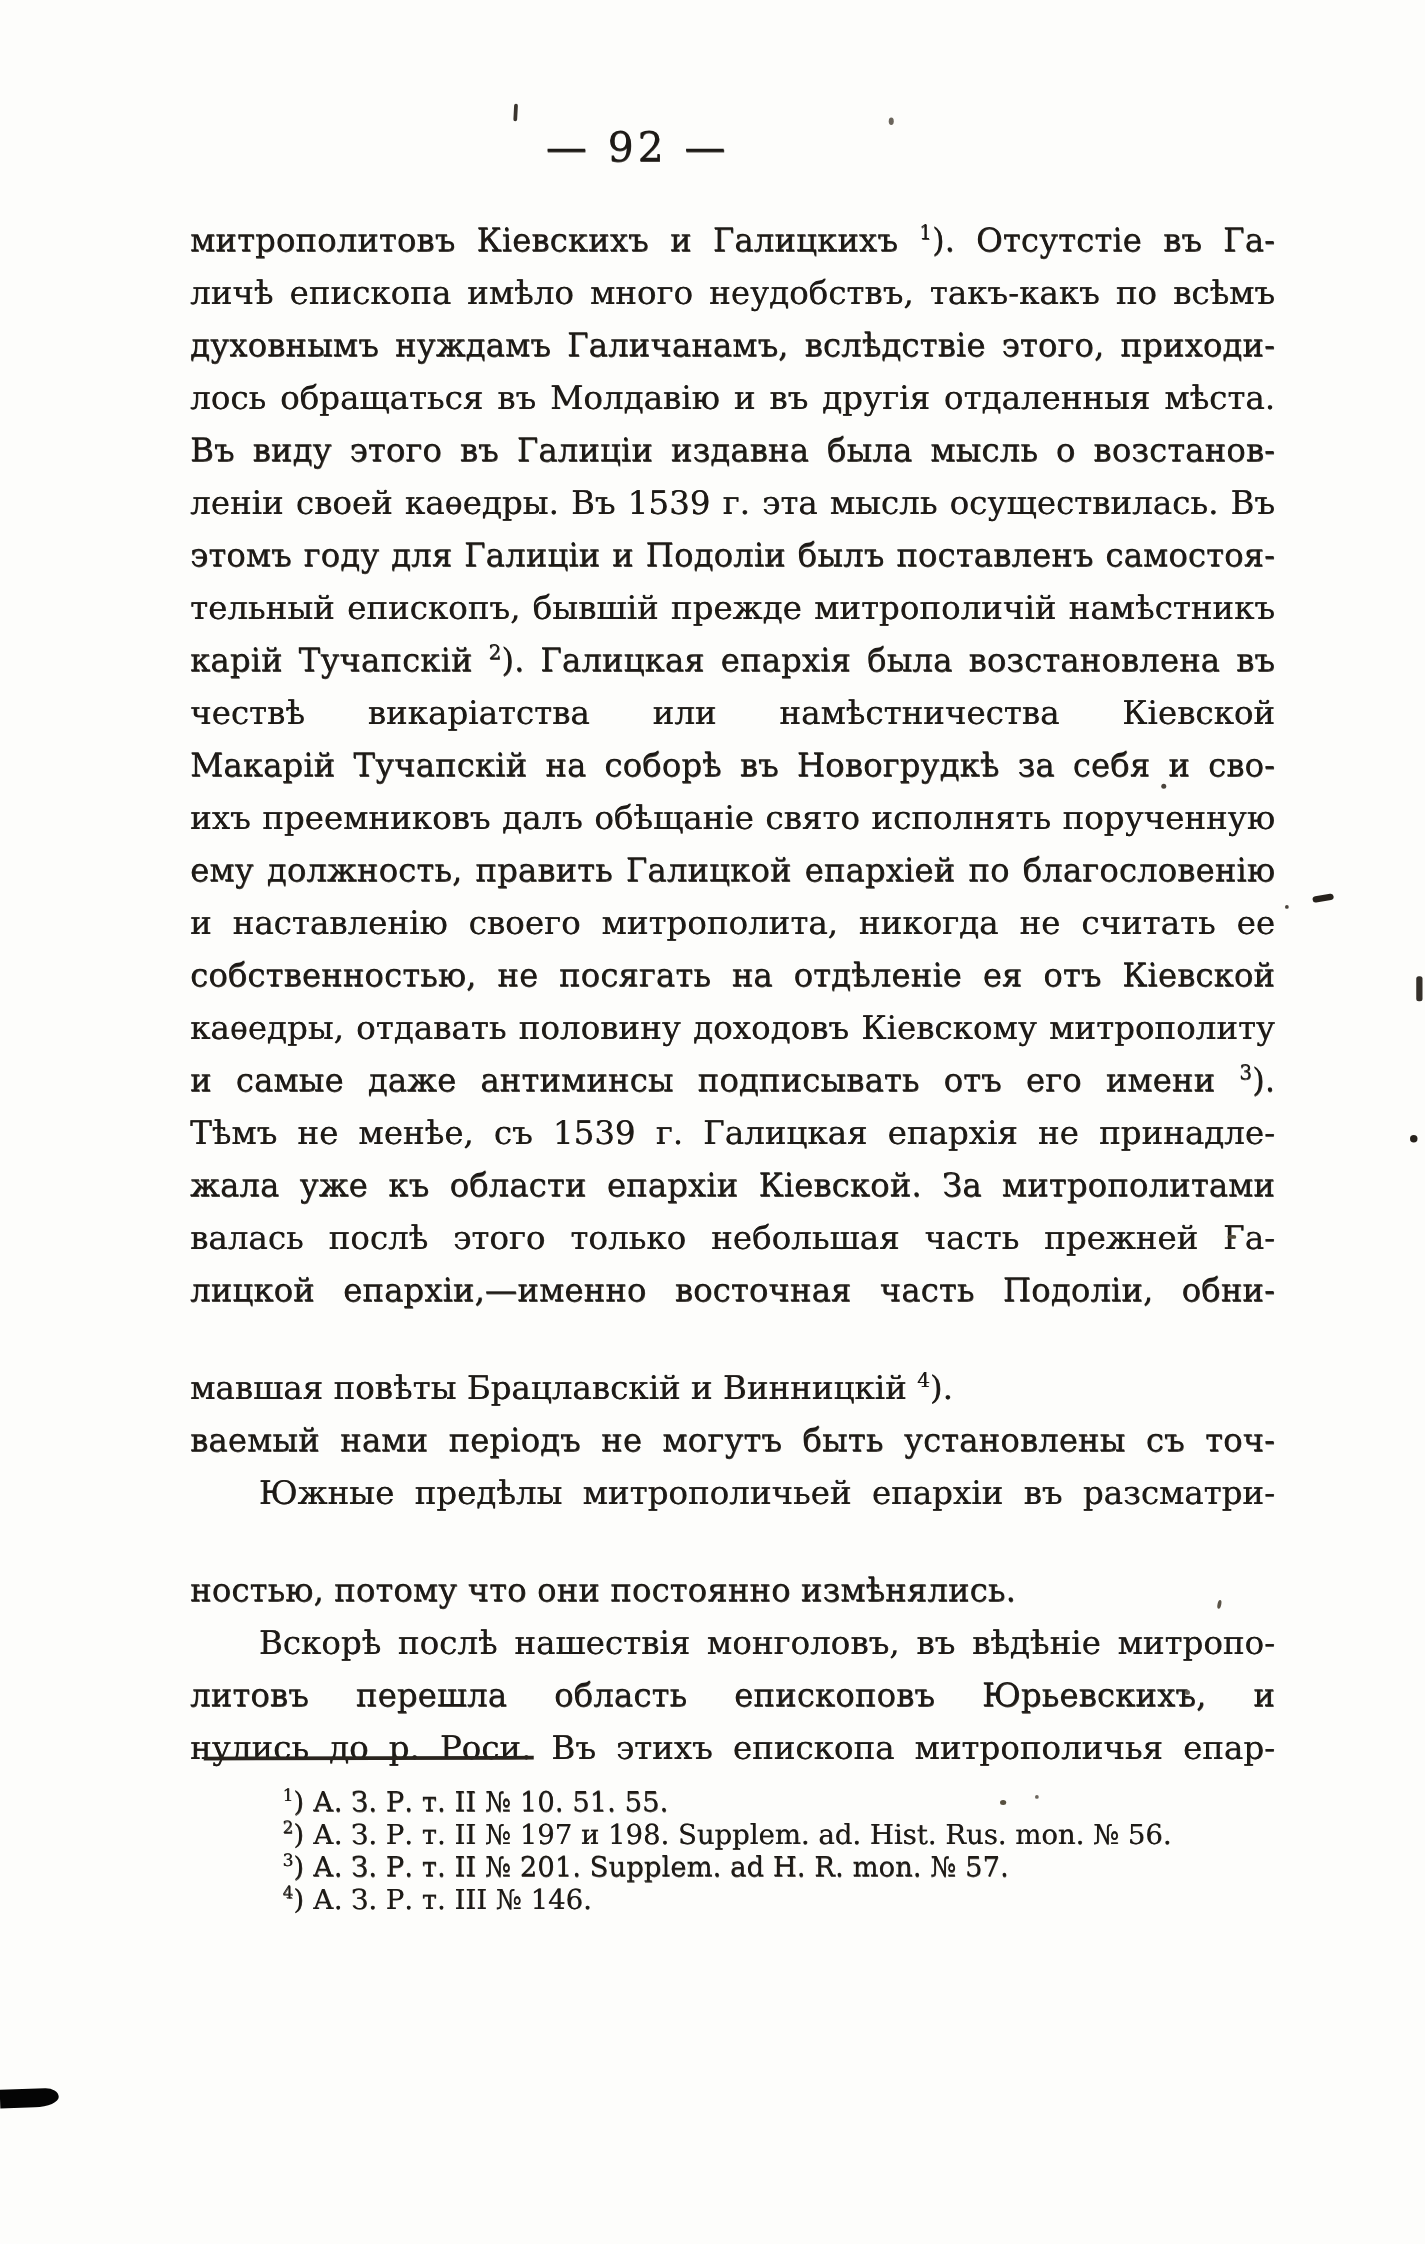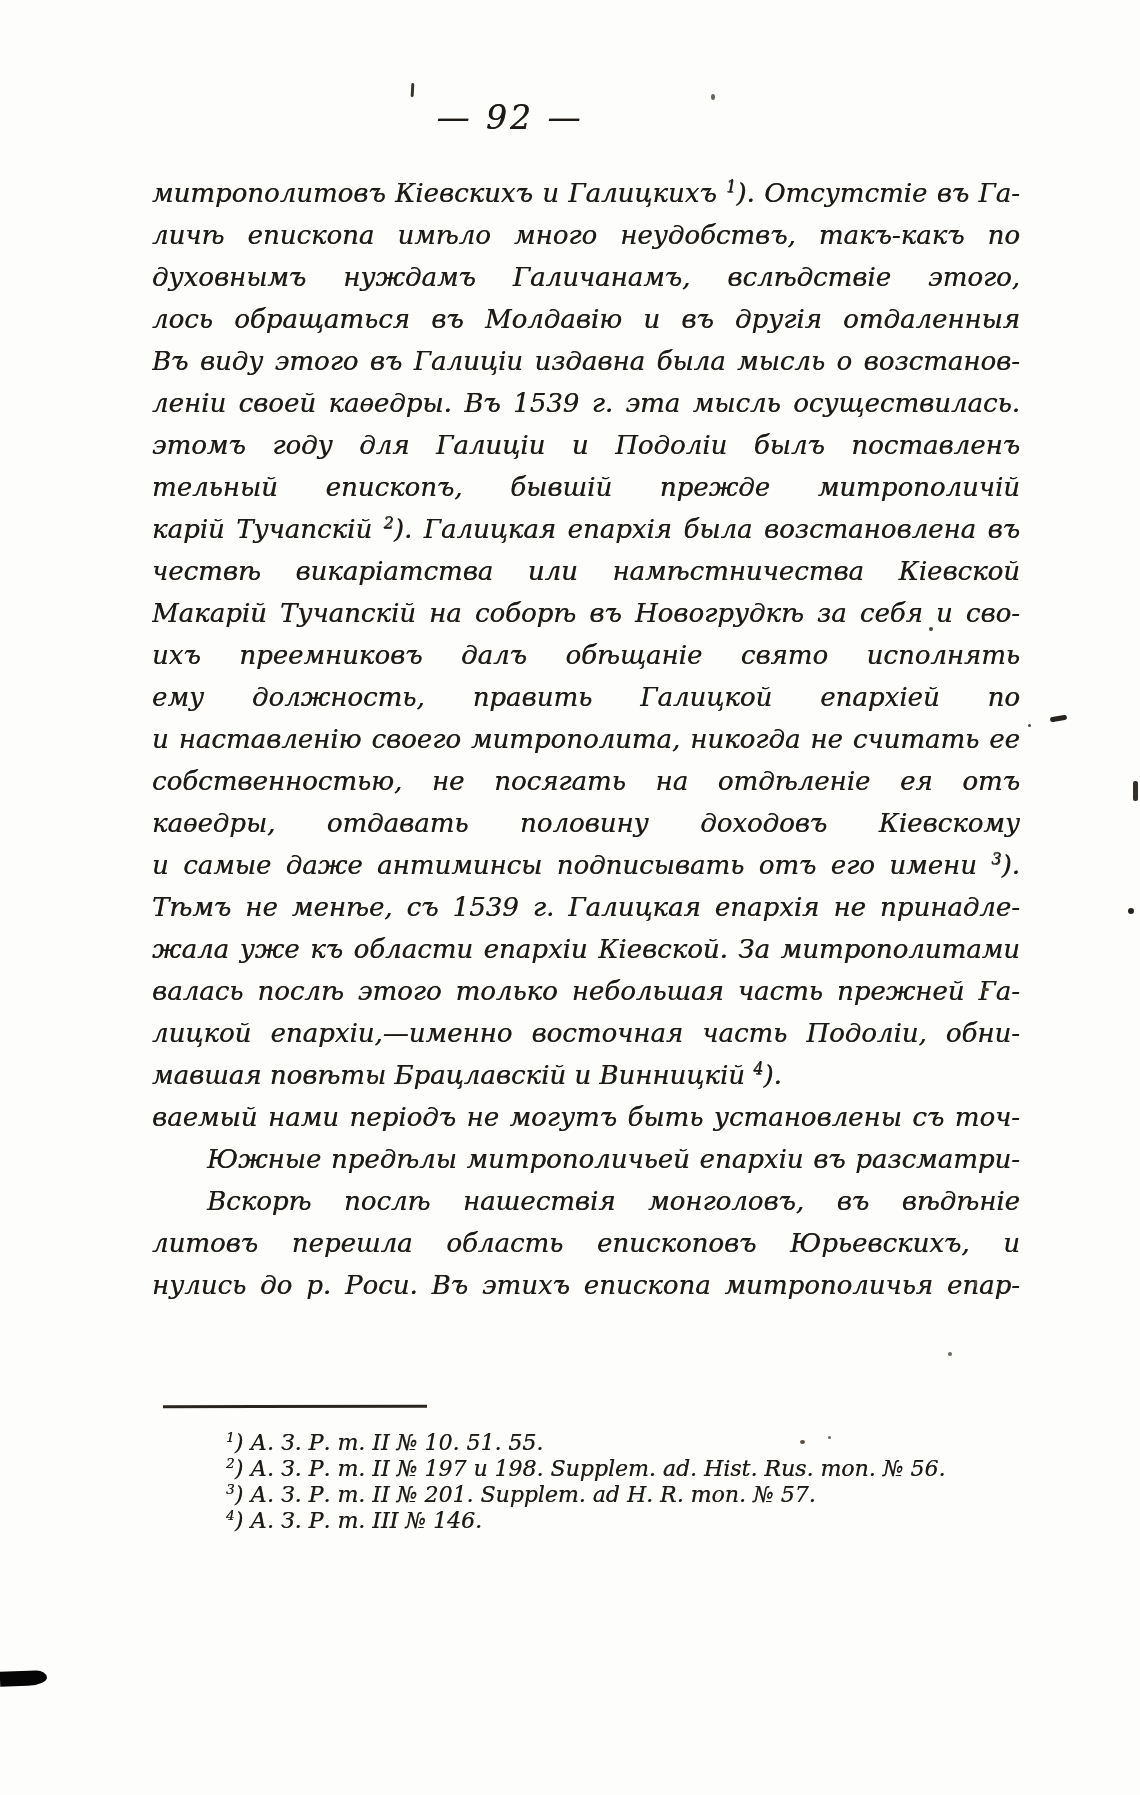--- a/index.html
+++ b/index.html
@@ -8,21 +8,20 @@
     background: #ffffff;
     font-family: "DejaVu Serif", "Liberation Serif", serif;
     position: relative;
     overflow: hidden;
   }
   .page {
     position: absolute; left: 0; top: 0;
     width: 1140px; height: 1795px;
     background: var(--paper, #fdfdfb);
     color: var(--ink, #1d1a16);
-    font-style: italic;
   }
   .page-number {
     position: absolute;
     left: 380px; top: 98px; width: 260px;
     text-align: center;
     font-size: 33px;
     letter-spacing: 3px;
     white-space: nowrap;
     text-shadow: 0.3px 0.3px 0 rgba(25,20,15,0.8);
   }
@@ -30,21 +29,21 @@
     position: absolute;
     left: 152px; top: 172px; width: 868px;
     font-size: 26px;
     text-shadow: 0.35px 0.3px 0 rgba(25,20,15,0.8);
   }
   .line {
     height: 42px; line-height: 42px;
     overflow: hidden;
   }
   .line.j  { text-align: justify; text-align-last: justify; }
-  .line.noj{ text-align: left; text-align-last: left; }
+  .line.noj{ text-align: left; text-align-last: left; margin-top: 36px; }
   .line.indent { text-indent: 55px; }
   sup { font-size: 62%; line-height: 0; vertical-align: super; letter-spacing: 0; }
   .footnote-separator {
     position: absolute;
     left: 163px; top: 1405px;
     width: 264px; height: 3px;
     background: #29241e;
     transform: rotate(-0.15deg);
   }
   .footnotes {
@@ -102,20 +101,21 @@
       <div class="line j">собственностью, не посягать на отдѣленіе ея отъ Кіевской</div>
       <div class="line j">каѳедры, отдавать половину доходовъ Кіевскому митрополиту</div>
       <div class="line j">и самые даже антиминсы подписывать отъ его имени <sup>3</sup>).</div>
       <div class="line j">Тѣмъ не менѣе, съ 1539 г. Галицкая епархія не принадле-</div>
       <div class="line j">жала уже къ области епархіи Кіевской. За митрополитами оста-</div>
       <div class="line j">валась послѣ этого только небольшая часть прежней Га-</div>
       <div class="line j">лицкой епархіи,—именно восточная часть Подоліи, обни-</div>
       <div class="line noj">мавшая повѣты Брацлавскій и Винницкій <sup>4</sup>).</div>
       <div class="line j">ваемый нами періодъ не могутъ быть установлены съ точ-</div>
       <div class="line j indent">Южные предѣлы митрополичьей епархіи въ разсматри-</div>
+      <div class="line noj">ностью, потому что они постоянно измѣнялись.</div>
       <div class="line j indent">Вскорѣ послѣ нашествія монголовъ, въ вѣдѣніе митропо-</div>
       <div class="line j">литовъ перешла область епископовъ Юрьевскихъ, и вслѣдствіе</div>
       <div class="line j">нулись до р. Роси. Въ этихъ епископа митрополичья епар-</div>
     </div>
 
   <div class="footnote-separator"></div>
 
   <div class="footnotes" id="footnotes">
       <div class="footnote"><sup>1</sup>) А. З. Р. т. II № 10. 51. 55.</div>
       <div class="footnote"><sup>2</sup>) А. З. Р. т. II № 197 и 198. Supplem. ad. Hist. Rus. mon. № 56.</div>

